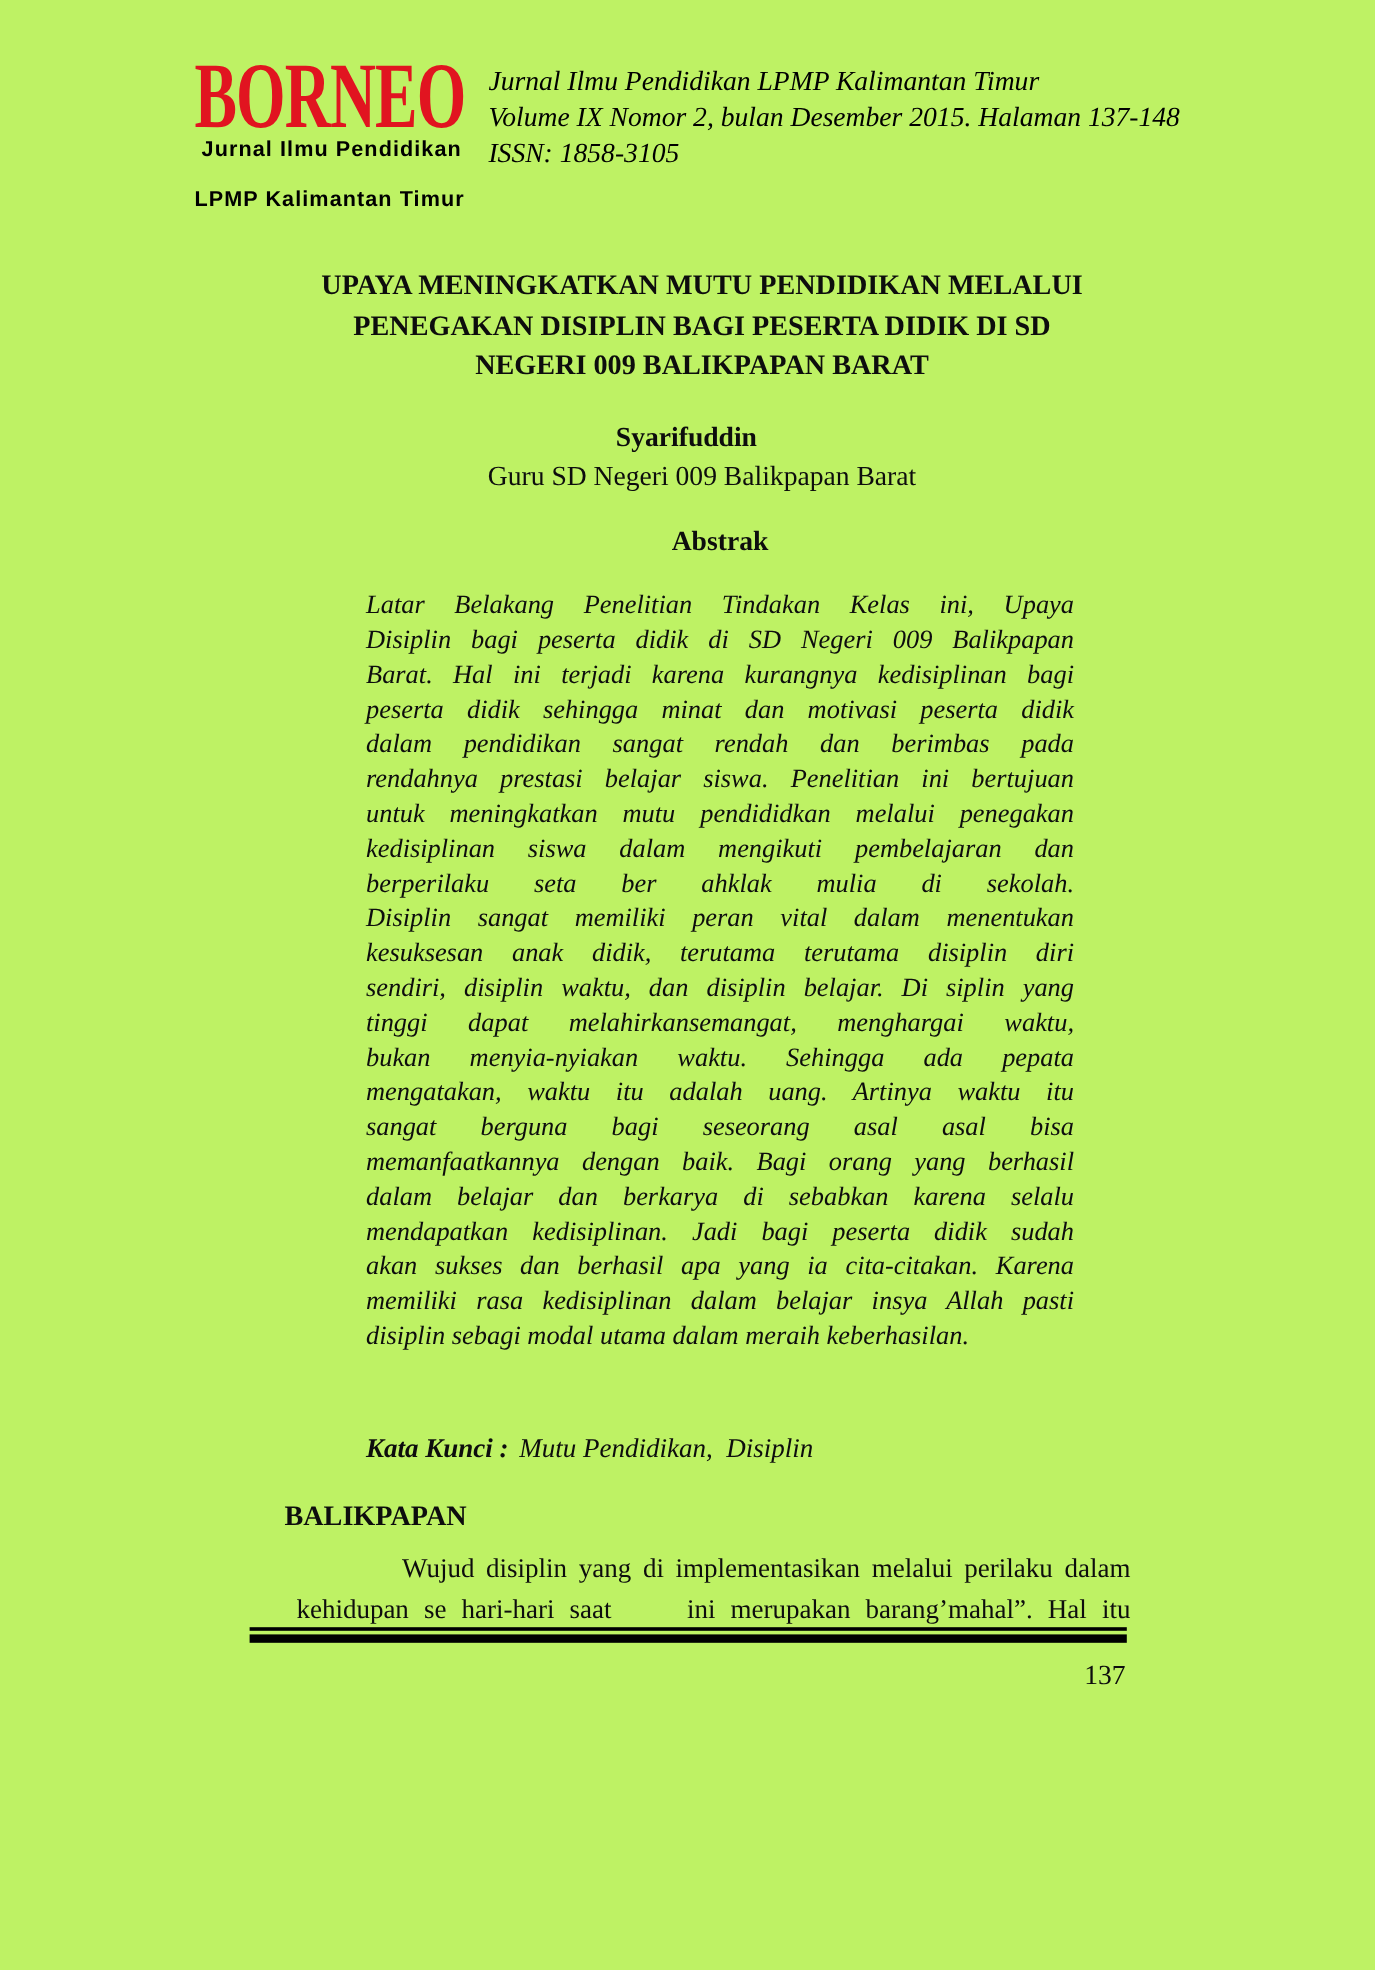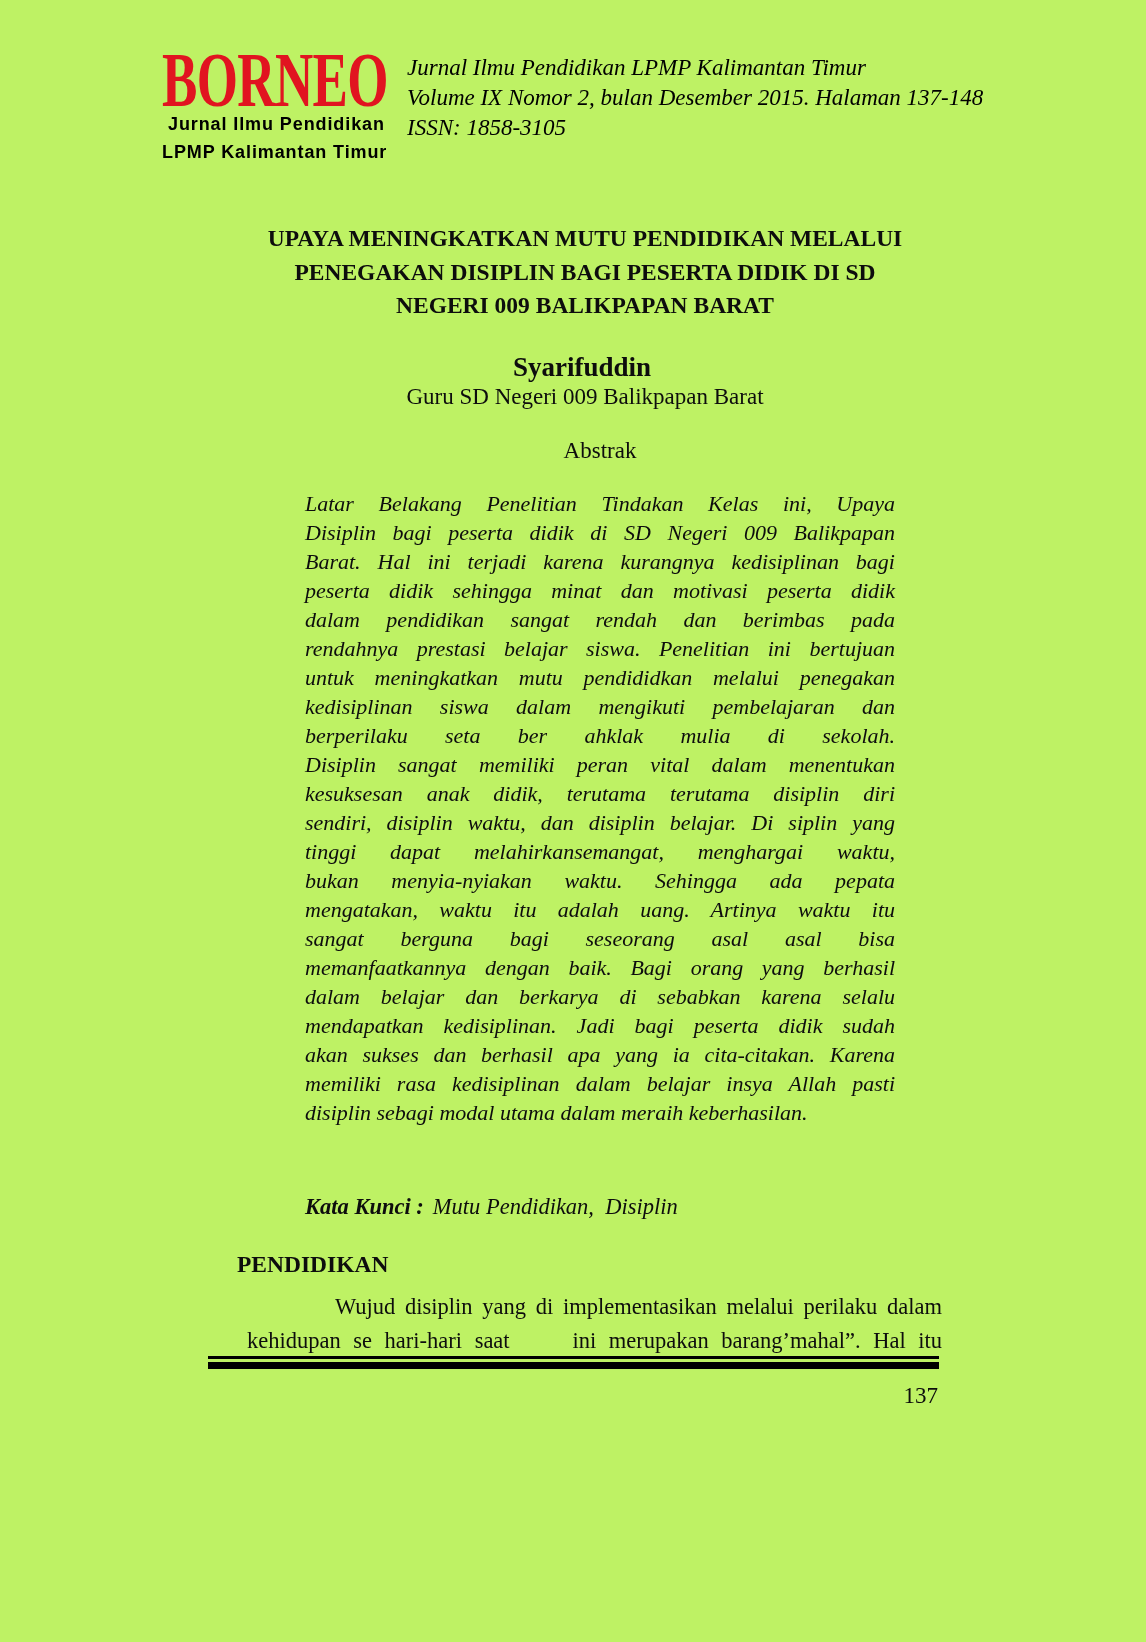--- a/index.html
+++ b/index.html
@@ -28,46 +28,46 @@
   }
   .logo-sub {
     font-family: "Liberation Sans", sans-serif;
     font-weight: bold;
     font-size: 18px;
     letter-spacing: 0.9px;
     color: #000;
     white-space: nowrap;
   }
   .logo-sub1 { margin-top: 4px; margin-left: 6px; }
-  .logo-sub2 { margin-top: 7px; margin-left: 0; }
+  .logo-sub2 { margin-top: 21px; margin-left: 0; }
 
   .journal-info {
     position: absolute; left: 407px; top: 53px; width: 560px;
     font-style: italic; font-size: 23px; line-height: 30px; color: #000;
     white-space: nowrap;
   }
 
   
   .title-block {
     position: absolute; left: 225px; top: 222px; width: 720px;
     text-align: center; font-weight: bold; font-size: 23.5px; line-height: 33.5px;
   }
   .author {
-    position: absolute; left: 222px; top: 352px; width: 720px;
-    text-align: center; font-weight: bold; font-size: 27px;
+    position: absolute; left: 212px; top: 352px; width: 720px;
+    text-align: center; font-weight: bold; font-size: 23px;
   }
   .affiliation {
     position: absolute; left: 225px; top: 384px; width: 720px;
     text-align: center; font-size: 23px;
   }
 
   
   .abstract-heading {
     position: absolute; left: 305px; top: 438px; width: 590px;
-    text-align: center; font-weight: normal; font-size: 23px;
+    text-align: center; font-weight: bold; font-size: 23px;
   }
   .abstract {
     position: absolute; left: 305px; top: 489px; width: 590px;
     font-style: italic; font-size: 22px; line-height: 29px;
   }
   .abstract .line { text-align: justify; text-align-last: justify; }
   .abstract .line:last-child { text-align-last: left; }
 
   .keywords {
     position: absolute; left: 305px; top: 1194px; width: 590px;
@@ -147,21 +147,21 @@
       <div class="line">mendapatkan kedisiplinan. Jadi bagi peserta didik sudah</div>
       <div class="line">akan sukses dan berhasil apa yang ia cita-citakan. Karena</div>
       <div class="line">memiliki rasa kedisiplinan dalam belajar insya Allah pasti</div>
       <div class="line">disiplin sebagi modal utama dalam meraih keberhasilan.</div>
     </div>
 
   <div class="keywords">
     <span class="kw-label">Kata Kunci :</span><span class="kw-value">Mutu Pendidikan,&nbsp; Disiplin</span>
   </div>
 
-  <div class="section-heading">PENDIDIKAN</div>
+  <div class="section-heading">BALIKPAPAN</div>
   <div class="intro">
       <div class="line">Wujud disiplin yang di implementasikan melalui perilaku dalam</div>
       <div class="line">kehidupan se hari-hari saat&nbsp;&nbsp;&nbsp;&nbsp;&nbsp;ini merupakan barang’mahal”. Hal itu</div>
     </div>
 
   <div class="footer-rule">
     <div class="rule-thin"></div>
     <div class="rule-gap"></div>
     <div class="rule-thick"></div>
   </div>

